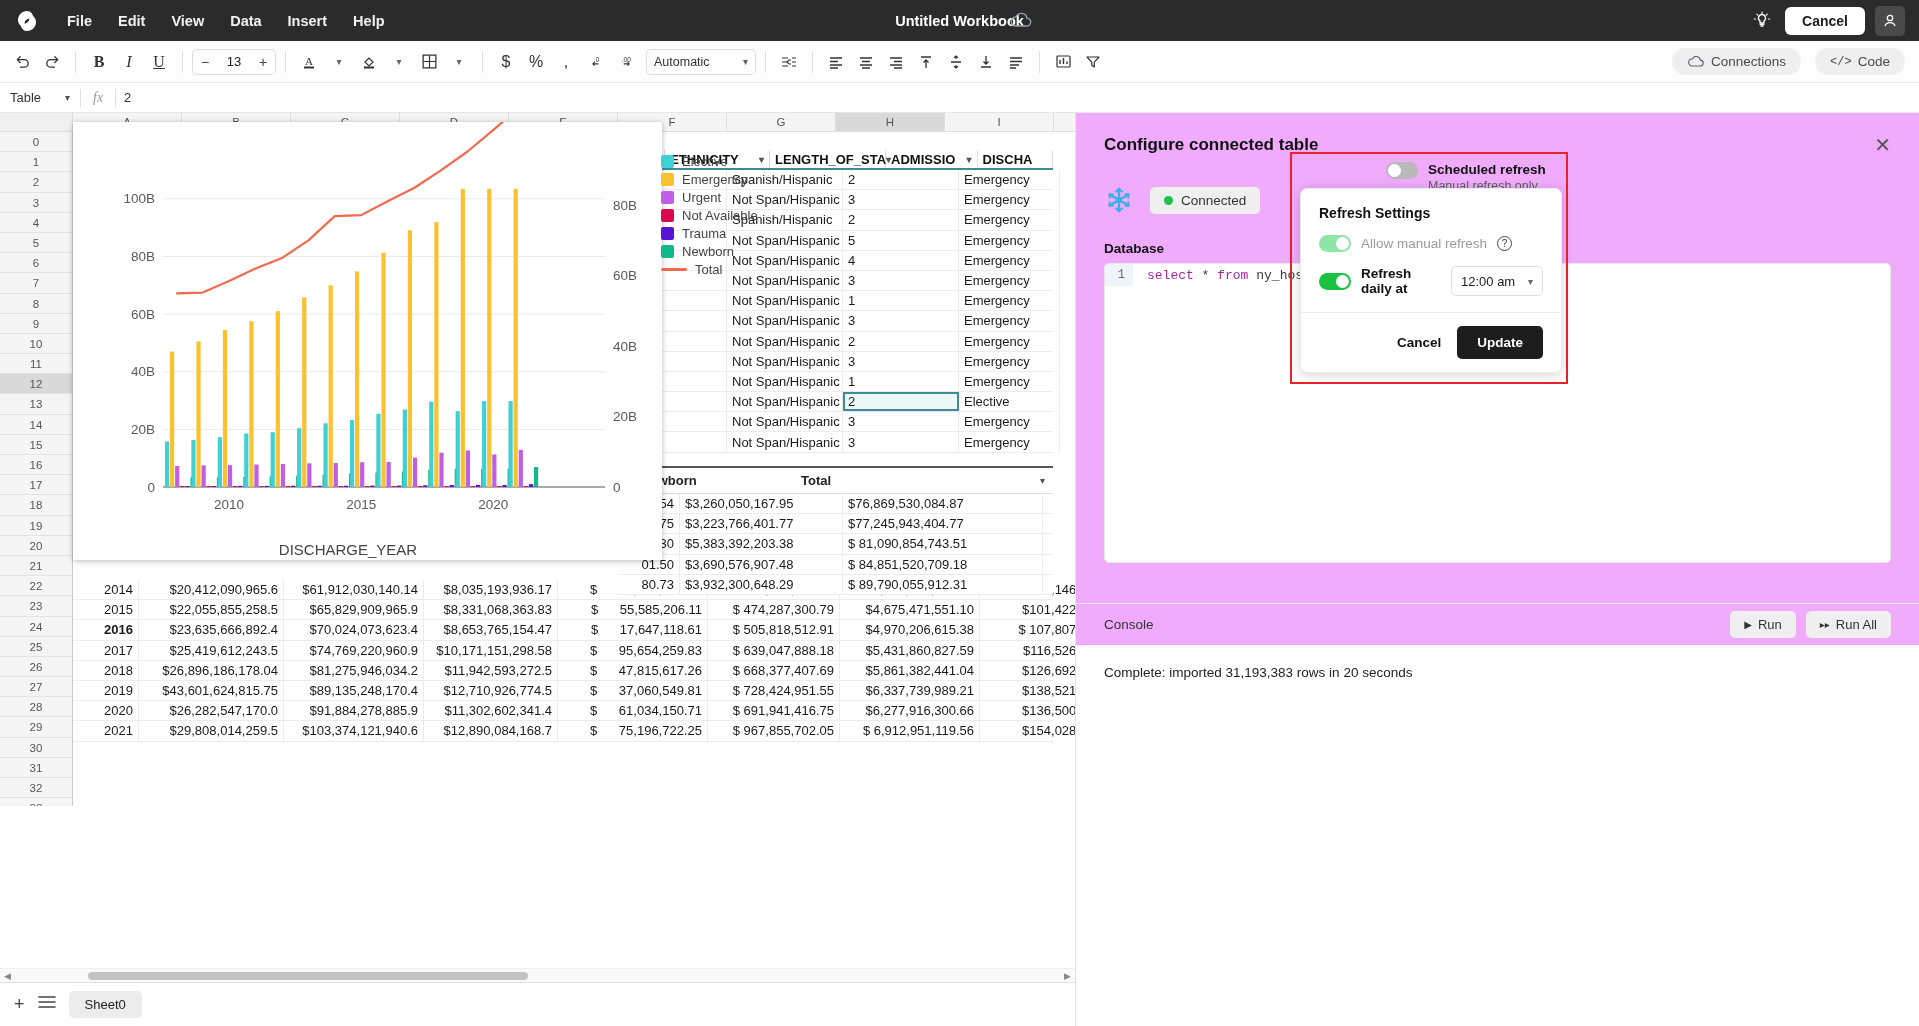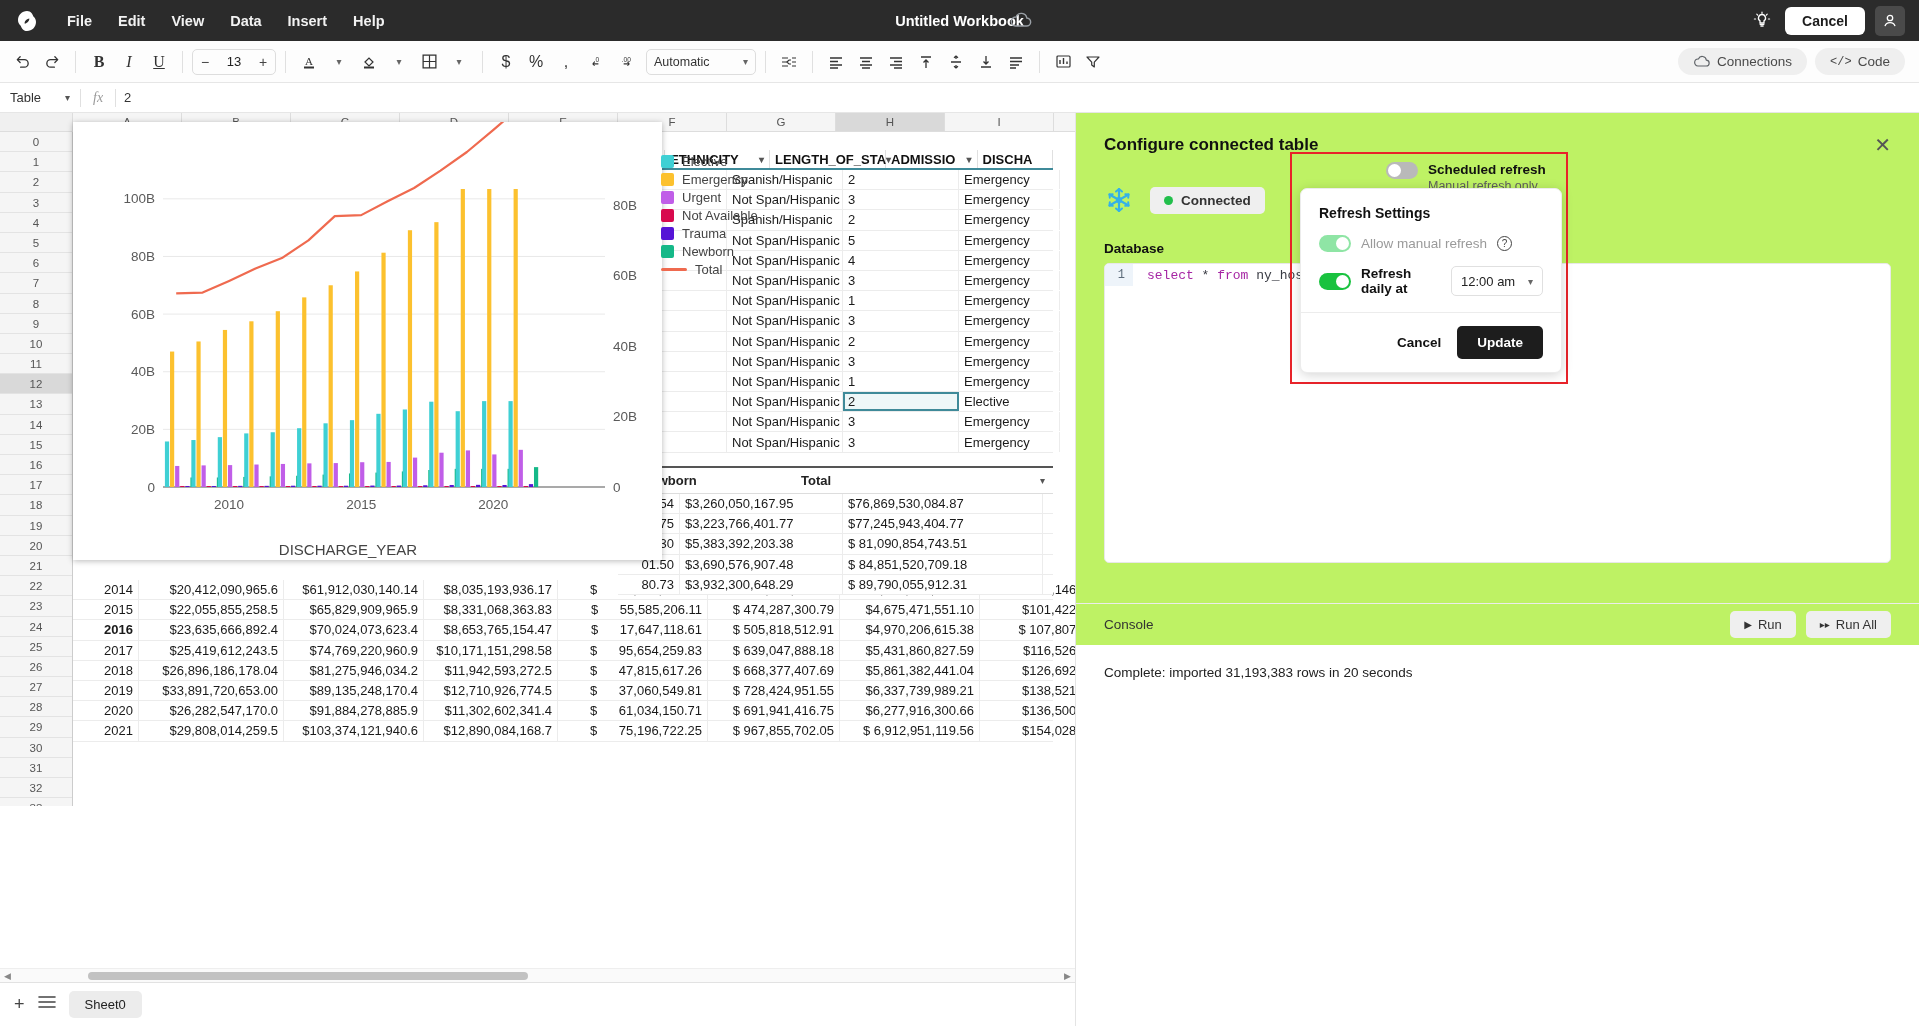--- a/index.html
+++ b/index.html
@@ -55,21 +55,21 @@
   .fontsize-group {
     display:flex; align-items:center; border:1px solid #ddd; border-radius:5px; height:26px;
   }
   .fontsize-group .fs-btn { width:24px; text-align:center; cursor:pointer; color:#444; font-size:14px;}
   .fontsize-group .fs-val { width:34px; text-align:center; font-size:13px; color:#222;}
   .num-fmt-select {
     display:flex; align-items:center; justify-content:space-between;
     width: 110px; height:26px; border:1px solid #ddd; border-radius:5px;
     padding: 0 7px; font-size:12.5px; color:#333; cursor:pointer; margin-left:4px;
   }
-  .toolbar-right { margin-left: auto; display:flex; align-items:center; gap:8px; padding-right:6px;}
+  .toolbar-right { margin-left: auto; display:flex; align-items:center; gap:14px; padding-right:6px;}
   .pill {
     display:flex; align-items:center; gap:6px; background:#efefef; border-radius:16px;
     padding: 6px 15px; font-size: 13.5px; color:#4a4a4a; cursor:pointer;
   }
 
   
   .formulabar {
     position:absolute; left:0; top:83px; width:1919px; height:30px;
     background:#fff; border-bottom:1px solid #e6e6e6; display:flex; align-items:center;
     font-size:13px; color:#333;
@@ -157,26 +157,26 @@
     gap:12px; padding: 0 14px;
   }
   .sheet-tab {
     background:#ececec; border-radius:5px; padding:6px 16px; font-size:13px; color:#222; cursor:pointer;
   }
   .bb-icon { font-size:18px; color:#444; cursor:pointer; }
 
   
   .panel {
     position:absolute; right:0; top:113px; width:844px; height:913px;
-    background:#bef264; border-left:1px solid #e4e4e4;
+    background:#f0abfc; border-left:1px solid #e4e4e4;
   }
   .panel-head { display:flex; align-items:center; padding: 22px 28px 0 28px;}
   .panel-title { font-size:17px; font-weight:700; color:#111;}
   .panel-close { margin-left:auto; font-size:20px; color:#555; cursor:pointer; line-height:1;}
-  .conn-row { display:flex; align-items:center; gap:16px; padding: 30px 45px 0 28px; font-weight: bold;}
+  .conn-row { display:flex; align-items:center; gap:16px; padding: 30px 45px 0 28px;}
   .sf-logo { width:30px;height:30px;}
   .connected-chip {
     display:flex; align-items:center; gap:8px; background:#efefef; border-radius:5px;
     padding: 6px 14px; font-size:13.5px; color:#333;
   }
   .green-dot { width:9px;height:9px;border-radius:50%;background:#21bf4b;}
   .field-label { padding: 26px 28px 7px 28px; font-size:13.5px; font-weight:700; color:#111;}
   .db-input {
     margin: 0 28px; height:36px; border:1px solid #e0e0e0; border-radius:5px;
     display:flex;align-items:center; padding: 0 12px; font-size:13.5px; color:#222; background:#fff;
@@ -785,21 +785,21 @@
                 <div class="dt-cell" style="flex: 0 0 145px; justify-content: flex-end; white-space: pre;">$26,896,186,178.04</div>
                 <div class="dt-cell" style="flex: 0 0 140px; justify-content: flex-end; white-space: pre;">$81,275,946,034.2</div>
                 <div class="dt-cell" style="flex: 0 0 134px; justify-content: flex-end; white-space: pre;">$11,942,593,272.5</div>
                 <div class="dt-cell" style="flex: 0 0 150px; justify-content: flex-end; white-space: pre;">$      47,815,617.26</div>
                 <div class="dt-cell" style="flex: 0 0 132px; justify-content: flex-end; white-space: pre;">$ 668,377,407.69</div>
                 <div class="dt-cell" style="flex: 0 0 140px; justify-content: flex-end; white-space: pre;">$5,861,382,441.04</div>
                 <div class="dt-cell" style="flex: 0 0 171px; justify-content: flex-end; white-space: pre;">$126,692,300,950.83</div>
               </div>
               <div class="dt-row">
                 <div class="dt-cell" style="flex: 0 0 66px; justify-content: flex-end; white-space: pre;">2019</div>
-                <div class="dt-cell" style="flex: 0 0 145px; justify-content: flex-end; white-space: pre;">$33,891,720,653.00</div>
+                <div class="dt-cell" style="flex: 0 0 145px; justify-content: flex-end; white-space: pre;">$43,601,624,815.75</div>
                 <div class="dt-cell" style="flex: 0 0 140px; justify-content: flex-end; white-space: pre;">$89,135,248,170.4</div>
                 <div class="dt-cell" style="flex: 0 0 134px; justify-content: flex-end; white-space: pre;">$12,710,926,774.5</div>
                 <div class="dt-cell" style="flex: 0 0 150px; justify-content: flex-end; white-space: pre;">$      37,060,549.81</div>
                 <div class="dt-cell" style="flex: 0 0 132px; justify-content: flex-end; white-space: pre;">$ 728,424,951.55</div>
                 <div class="dt-cell" style="flex: 0 0 140px; justify-content: flex-end; white-space: pre;">$6,337,739,989.21</div>
                 <div class="dt-cell" style="flex: 0 0 171px; justify-content: flex-end; white-space: pre;">$138,521,201,913.44</div>
               </div>
               <div class="dt-row">
                 <div class="dt-cell" style="flex: 0 0 66px; justify-content: flex-end; white-space: pre;">2020</div>
                 <div class="dt-cell" style="flex: 0 0 145px; justify-content: flex-end; white-space: pre;">$26,282,547,170.0</div>

